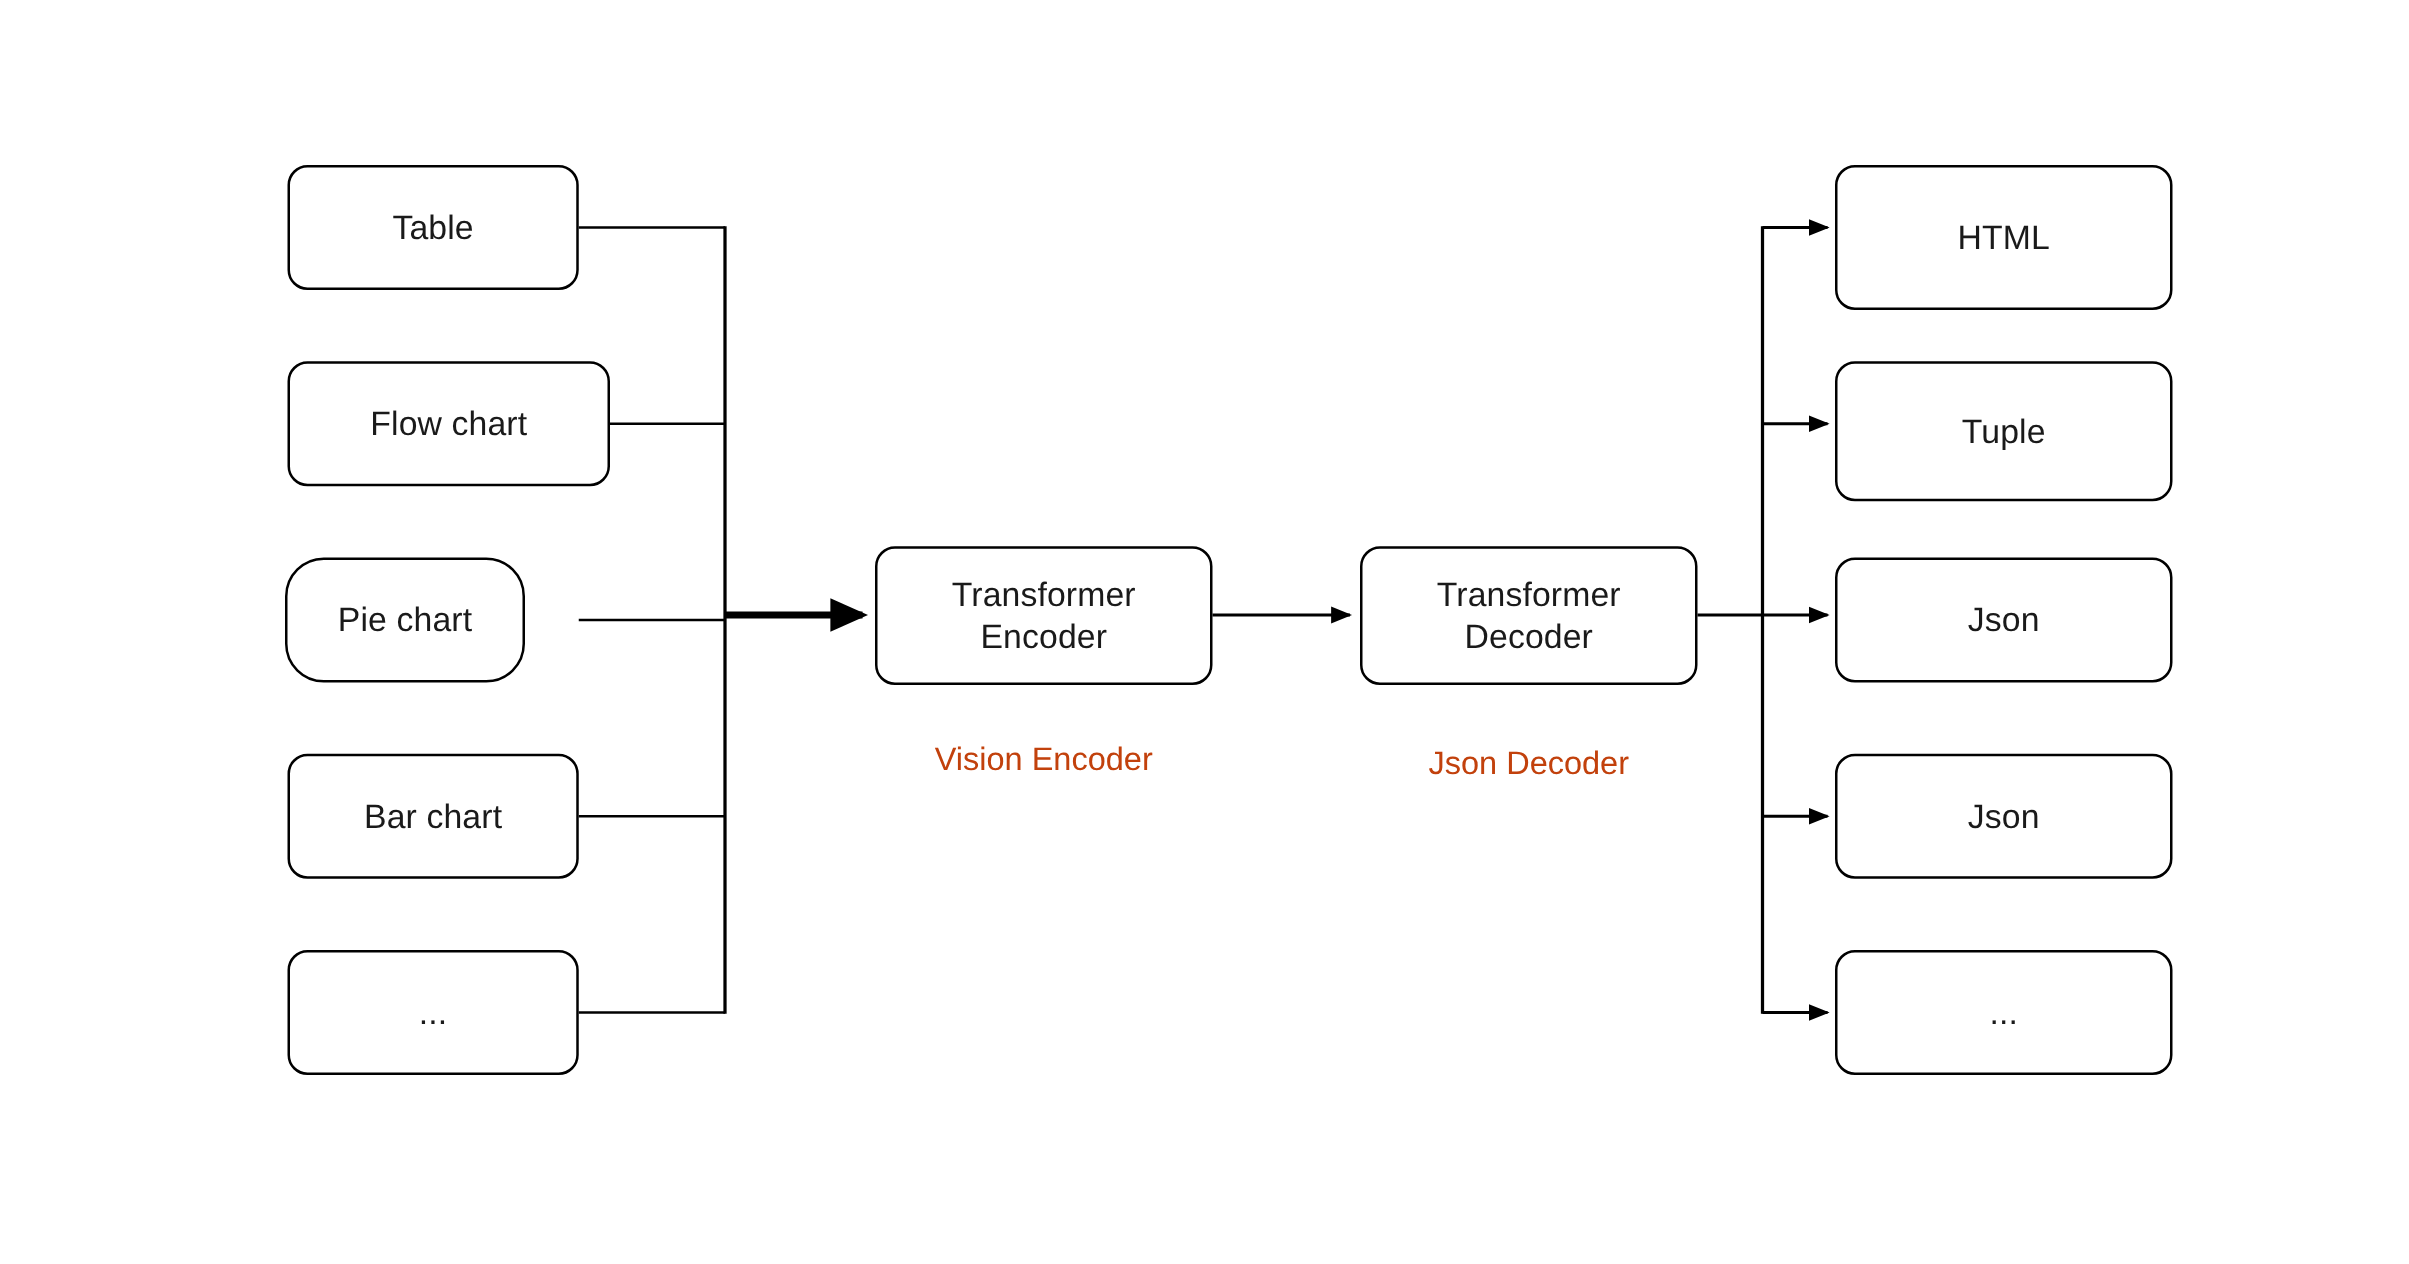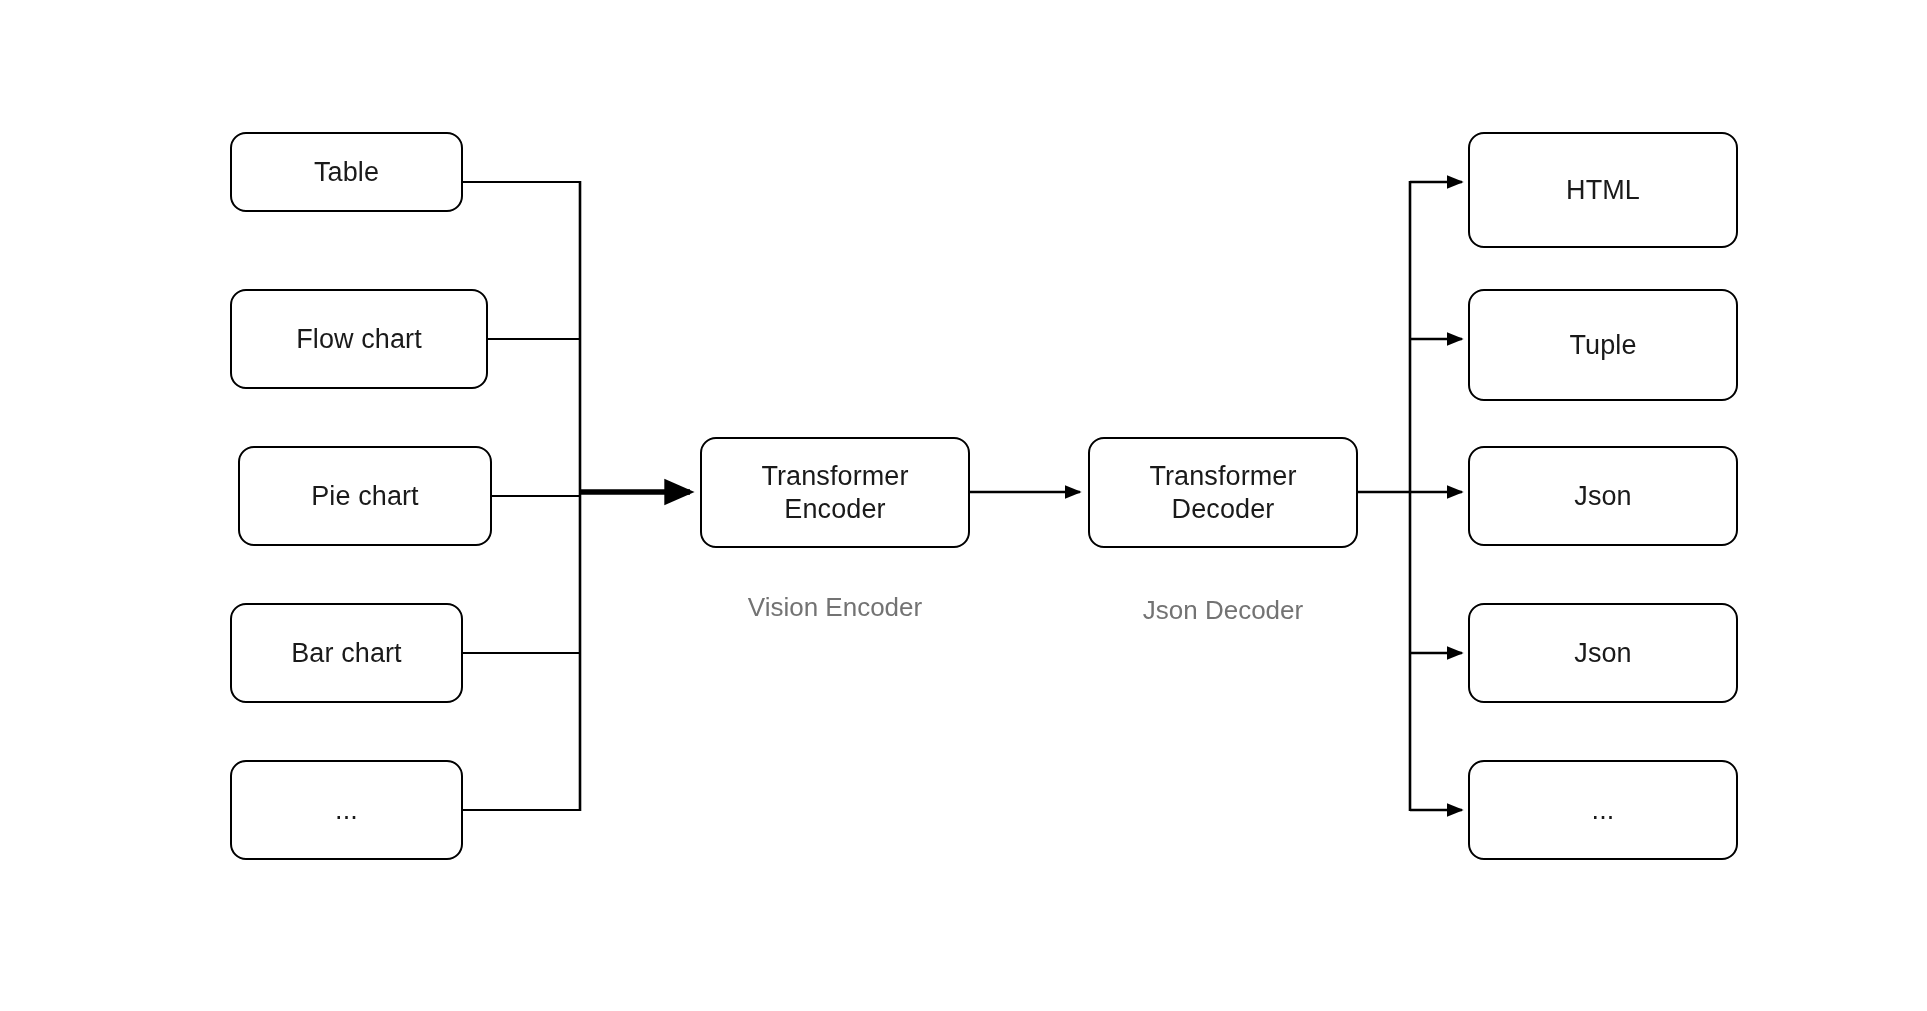--- a/index.html
+++ b/index.html
@@ -40,21 +40,21 @@
   .node-label {
     font-size: 27px;
     line-height: 1.22;
     color: #1a1a1a;
     white-space: pre-line;
     letter-spacing: 0.1px;
   }
   .caption {
     position: absolute;
     font-size: 26px;
-    color: #737373;
+    color: #c2410c;
     white-space: nowrap;
     text-align: center;
   }
 </style>
 </head>
 <body>
 
 <div id="canvas">
 
   <svg id="wires" viewBox="0 0 1927 1011" xmlns="http://www.w3.org/2000/svg">
@@ -84,29 +84,29 @@
 
     <g stroke="#000000" fill="none" stroke-width="2.6">
       <path d="M 1410 181 L 1410 811"></path>
       <path d="M 1410 182 L 1462 182" stroke-width="2.4" marker-end="url(#arrowThin)"></path>
       <path d="M 1410 339 L 1462 339" stroke-width="2.4" marker-end="url(#arrowThin)"></path>
       <path d="M 1410 653 L 1462 653" stroke-width="2.4" marker-end="url(#arrowThin)"></path>
       <path d="M 1410 810 L 1462 810" stroke-width="2.4" marker-end="url(#arrowThin)"></path>
     </g>
   </svg>
 
-  <div class="node" style="left:230px; top:132px; width:233px; height:80px;">
+  <div class="node" style="left:230px; top:132px; width:233px; height:100px;">
     <span class="node-label">Table</span>
   </div>
 
   <div class="node" style="left:230px; top:289px; width:258px; height:100px;">
     <span class="node-label">Flow chart</span>
   </div>
 
-  <div class="node" style="left:238px; top:446px; width:254px; height:100px;">
+  <div class="node" style="left:228px; top:446px; width:192px; height:100px;border-radius:31px;">
     <span class="node-label">Pie chart</span>
   </div>
 
   <div class="node" style="left:230px; top:603px; width:233px; height:100px;">
     <span class="node-label">Bar chart</span>
   </div>
 
   <div class="node" style="left:230px; top:760px; width:233px; height:100px;">
     <span class="node-label">...</span>
   </div>

